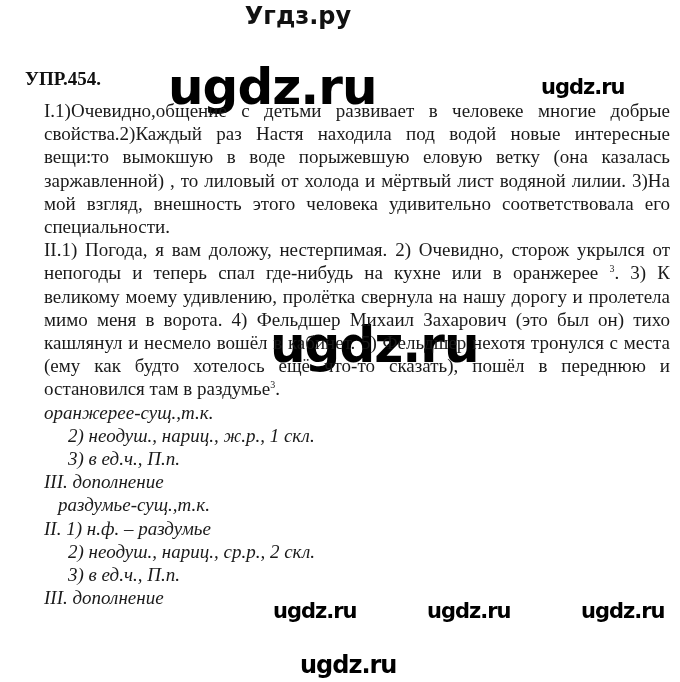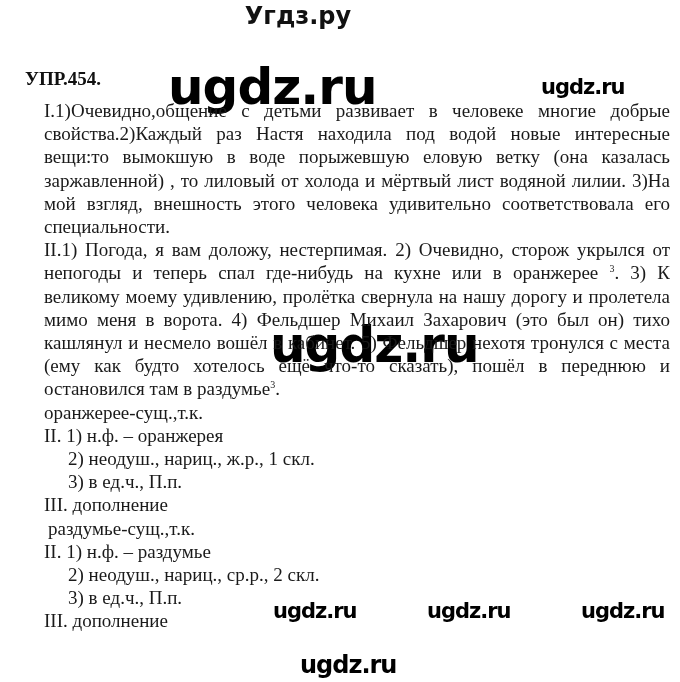--- a/index.html
+++ b/index.html
@@ -7,21 +7,21 @@
     .site-title { position:absolute; top:2px; left:0; width:596px; text-align:center;
       font-family:"DejaVu Sans", sans-serif; font-weight:bold; font-size:24px; color:#111; }
     .ex-title { position:absolute; top:68px; left:25px;
       font-family:"Liberation Serif", serif; font-weight:bold; font-size:19px; color:#111;text-align:right; }
     .wm { position:absolute; font-family:"DejaVu Sans", sans-serif; font-weight:bold; color:#000; letter-spacing:-1px; }
     .wm-big { font-size:50px; }
     .wm-small { font-size:21px; }
     .text { position:absolute; left:44px; width:626px;
       font-family:"Liberation Serif", serif; font-size:19px; line-height:23.2px; color:#1a1a1a; }
     .para { text-align:justify; margin:0; }
-    .line { margin:0; white-space:nowrap; }
+    .line { margin:0; white-space:nowrap;font-style:italic; }
     .ind { padding-left:24px; }
     sup { font-size:10px; line-height:0; }
   </style>
 </head>
 <body>
 
 <div class="site-title">Угдз.ру</div>
 <div class="ex-title">УПР.454.</div>
 
 <div class="wm wm-big" style="top:58px; left:168px;">ugdz.ru</div>
@@ -30,23 +30,22 @@
 <div class="wm wm-small" style="top:599px; left:273px;">ugdz.ru</div>
 <div class="wm wm-small" style="top:599px; left:427px;">ugdz.ru</div>
 <div class="wm wm-small" style="top:599px; left:581px;">ugdz.ru</div>
 <div class="wm wm-small" style="top:651px; left:300px; font-size:24px;">ugdz.ru</div>
 
 <div class="text" style="top:99px;">
   <p class="para">I.1)Очевидно,общение с детьми развивает в человеке многие добрые свойства.2)Каждый раз Настя находила под водой новые интересные вещи:то вымокшую в воде порыжевшую еловую ветку (она казалась заржавленной) , то лиловый от холода и мёртвый лист водяной лилии. 3)На мой взгляд, внешность этого человека удивительно соответствовала его специальности.</p>
   <p class="para"><span>II.1) Погода, я вам доложу, нестерпимая. 2) Очевидно, сторож укрылся от непогоды и теперь спал где-нибудь на кухне или в оранжерее </span><sup>3</sup><span>. 3) К великому моему удивлению, пролётка свернула на нашу дорогу и пролетела мимо меня в ворота. 4) Фельдшер Михаил Захарович (это был он) тихо кашлянул и несмело вошёл в кабинет. 5) Фельдшер нехотя тронулся с места (ему как будто хотелось ещё что-то сказать), пошёл в переднюю и остановился там в раздумье</span><sup>3</sup><span>.</span></p>
 
   <p class="line">оранжерее-сущ.,т.к.</p>
-  <p class="line">II. 1) н.ф. – оранжерея</p>
   <p class="line ind">2) неодуш., нариц., ж.р., 1 скл.</p>
   <p class="line ind">3) в ед.ч., П.п.</p>
   <p class="line">III. дополнение</p>
 
-  <p class="line" style="padding-left:4px;">раздумье-сущ.,т.к.</p>
+  <p class="line" style="padding-left:4px;margin-left:10px;">раздумье-сущ.,т.к.</p>
   <p class="line">II. 1) н.ф. – раздумье</p>
   <p class="line ind">2) неодуш., нариц., ср.р., 2 скл.</p>
   <p class="line ind">3) в ед.ч., П.п.</p>
   <p class="line">III. дополнение</p>
 </div>
 
 </body></html>

